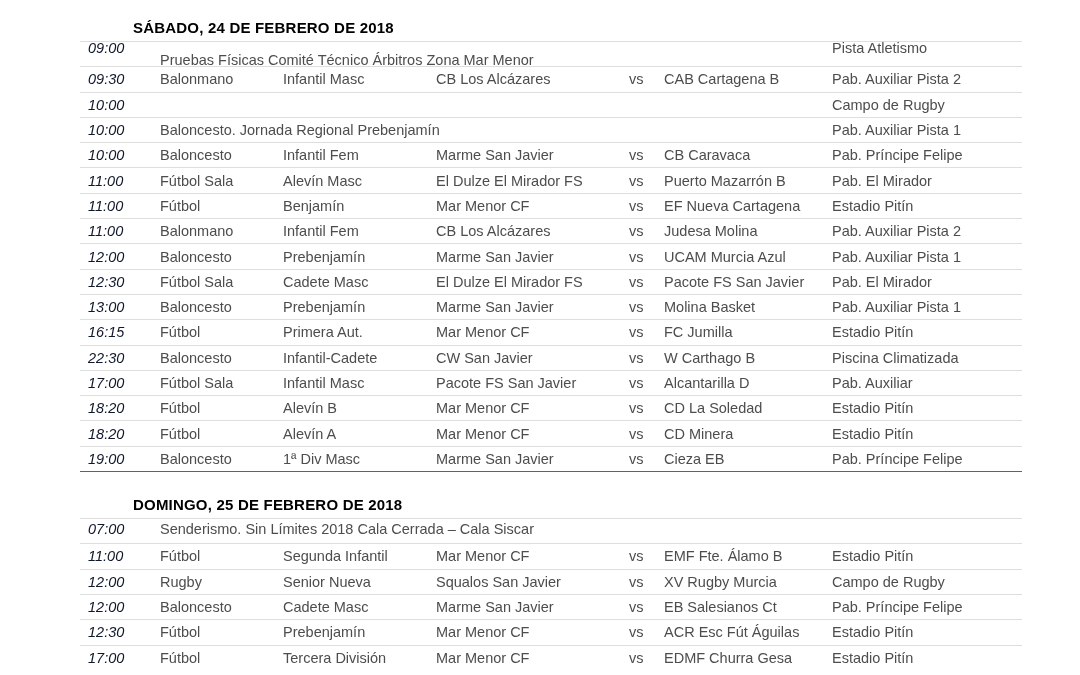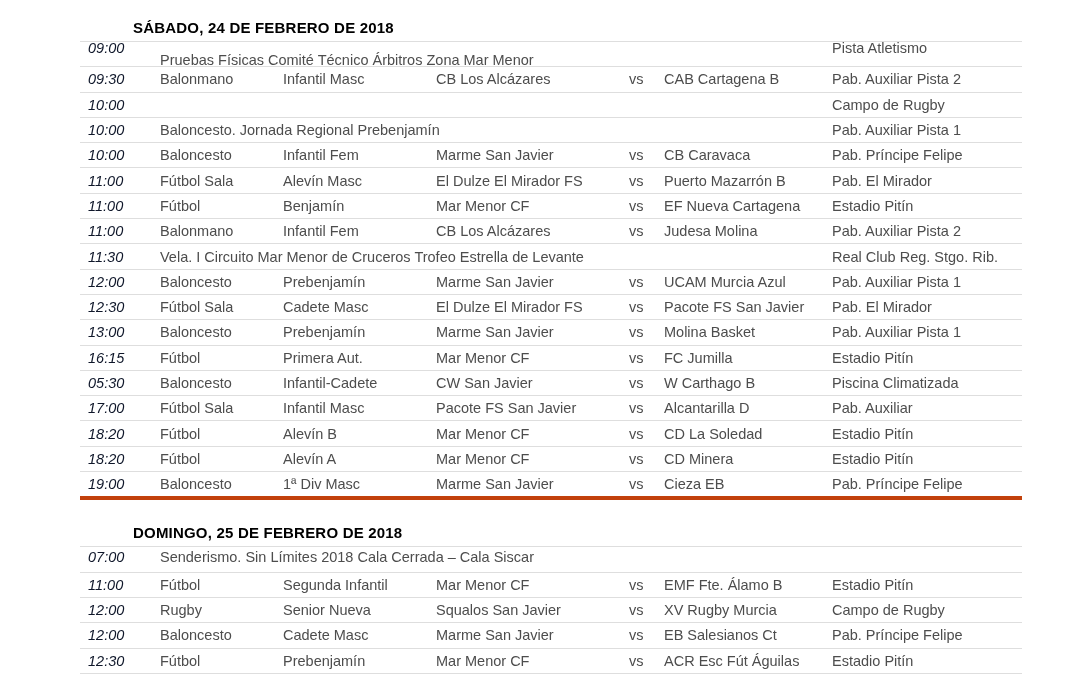--- a/index.html
+++ b/index.html
@@ -31,21 +31,21 @@
   .section + .section .section-title { margin-top: 18px; height: 28px; }
   .row {
     display: grid;
     grid-template-columns: 80px 123px 153px 191px 37px 168px 1fr;
     height: 24.3px;
     align-items: center;
     border-top: 1px solid #dedede;
     font-size: 14.5px;
     white-space: nowrap;
   }
-  .row.last { border-bottom: 4px solid #c2410c; }
+  .row.last { border-bottom: 1px solid #c2410c; }
   .cell { overflow: hidden; }
   .cell.time { color: #0f172a; padding-left: 8px; font-style: italic; }
   .cell.event { grid-column: 2 / 7; }
   .cell.event.full { grid-column: 2 / 8; }
   .cell.vs { padding-left: 2px; }
   .cell.venue { grid-column: 7; }
 </style>
 </head>
 <body>
 
@@ -106,25 +106,20 @@
         <div class="row">
     <div class="cell time">11:00</div>
     <div class="cell sport">Balonmano</div>
     <div class="cell category">Infantil Fem</div>
     <div class="cell home">CB Los Alcázares</div>
     <div class="cell vs">vs</div>
     <div class="cell away">Judesa Molina</div>
     <div class="cell venue">Pab. Auxiliar Pista 2</div>
   </div>
         <div class="row">
-    <div class="cell time">11:30</div>
-    <div class="cell event">Vela. I Circuito Mar Menor de Cruceros Trofeo Estrella de Levante</div>
-    <div class="cell venue">Real Club Reg. Stgo. Rib.</div>
-  </div>
-        <div class="row">
     <div class="cell time">12:00</div>
     <div class="cell sport">Baloncesto</div>
     <div class="cell category">Prebenjamín</div>
     <div class="cell home">Marme San Javier</div>
     <div class="cell vs">vs</div>
     <div class="cell away">UCAM Murcia Azul</div>
     <div class="cell venue">Pab. Auxiliar Pista 1</div>
   </div>
         <div class="row">
     <div class="cell time">12:30</div>
@@ -147,21 +142,21 @@
         <div class="row">
     <div class="cell time">16:15</div>
     <div class="cell sport">Fútbol</div>
     <div class="cell category">Primera Aut.</div>
     <div class="cell home">Mar Menor CF</div>
     <div class="cell vs">vs</div>
     <div class="cell away">FC Jumilla</div>
     <div class="cell venue">Estadio Pitín</div>
   </div>
         <div class="row">
-    <div class="cell time">05:30</div>
+    <div class="cell time">22:30</div>
     <div class="cell sport">Baloncesto</div>
     <div class="cell category">Infantil-Cadete</div>
     <div class="cell home">CW San Javier</div>
     <div class="cell vs">vs</div>
     <div class="cell away">W Carthago B</div>
     <div class="cell venue">Piscina Climatizada</div>
   </div>
         <div class="row">
     <div class="cell time">17:00</div>
     <div class="cell sport">Fútbol Sala</div>

